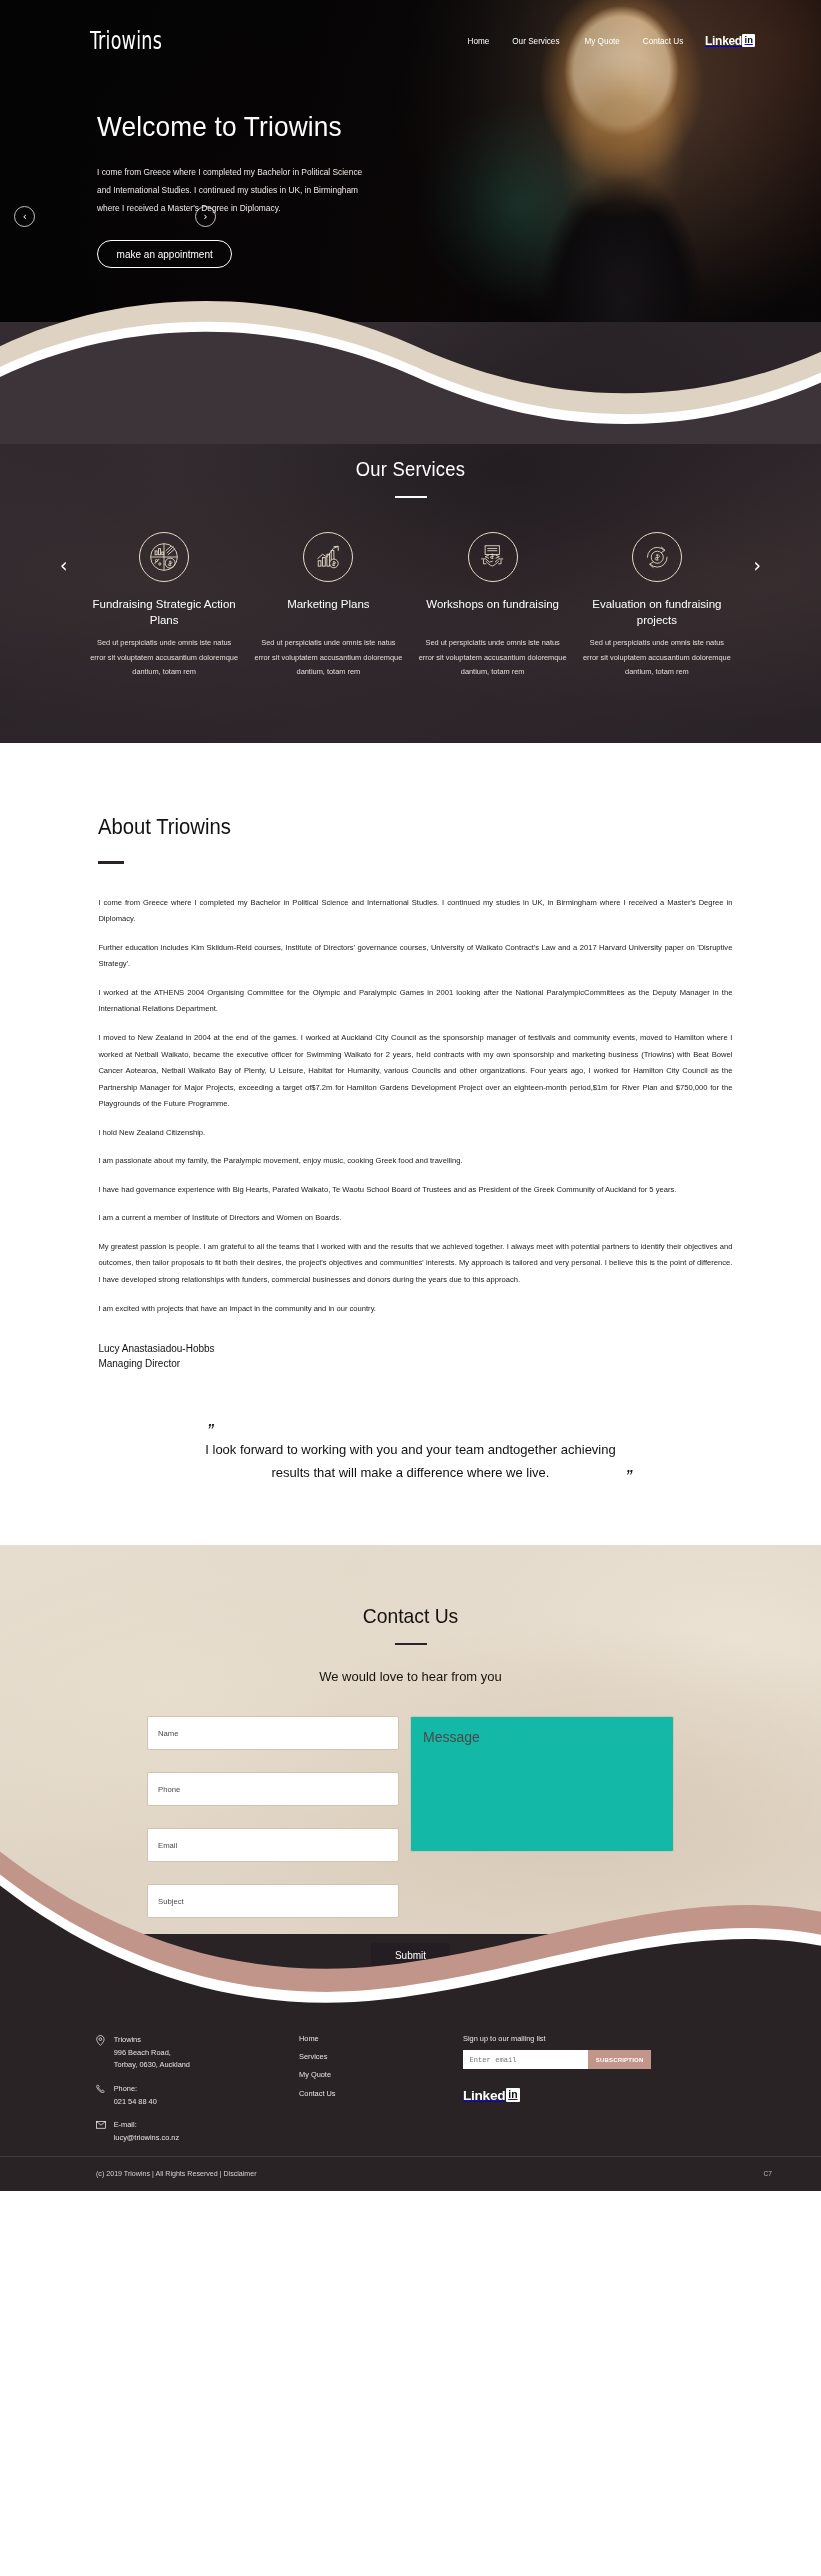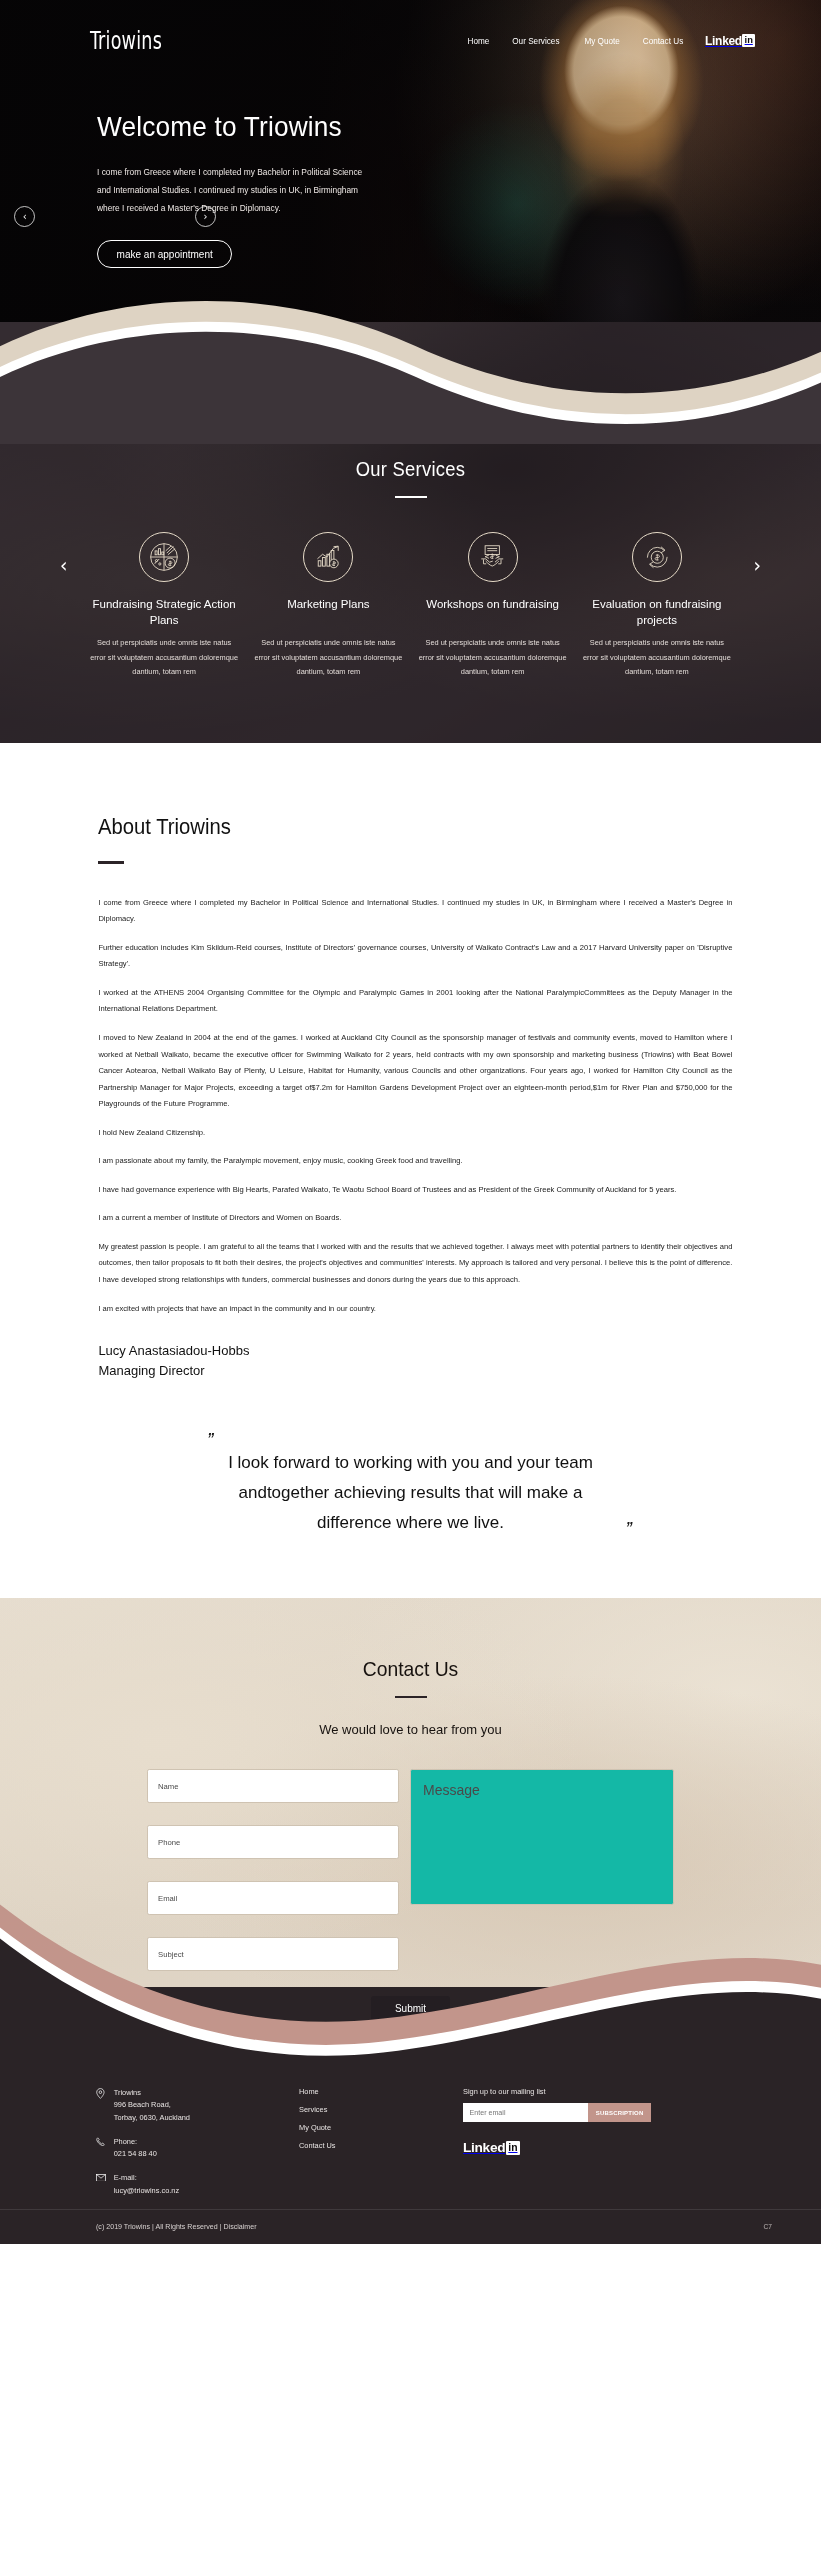--- a/index.html
+++ b/index.html
@@ -187,32 +187,32 @@
     transform: scaleX(.9); transform-origin:left center;
   }
   .about-rule { width:26px; height:2.7px; background:#2b2327; margin: 21px 0 31px; }
   .about p {
     font-size: 7.6px; color:#1a1a1a; line-height: 2.18; margin-bottom: 12px;
     font-family:"Liberation Sans Narrow","Liberation Sans",sans-serif;
     max-width: 634px; text-align: justify;
   }
   .sig { margin-top: 24px; }
   .sig div {
-    font-size: 13px; color:#111; line-height:1.5;
+    font-size: 10px; color:#111; line-height:1.5;
     font-family:"Liberation Sans Narrow","Liberation Sans",sans-serif;
   }
   .quote-wrap { padding: 50px 0 60px; text-align:center; }
   .quote-box { display:inline-block; position:relative; text-align:center; }
   .qmark {
     font-size: 14.2px; font-weight:700; color:#1a1a1a; font-style:italic;
     font-family:"Liberation Sans","DejaVu Sans",sans-serif;
   }
   .qmark.open { display:block; text-align:left; margin-left: 4.4px; margin-bottom: 2.2px; }
   .quote-text {
-    font-size: 17px; color:#111; line-height: 1.75; font-weight:400;
+    font-size: 13px; color:#111; line-height: 1.75; font-weight:400;
     font-family:"Liberation Sans Narrow","Liberation Sans",sans-serif;
     max-width: 416px;
   }
   .qmark.close { position:absolute; right:-14.2px; bottom: 2.2px; }
 
   
   .contact { position:relative; width:821px; height: 482px; overflow:hidden; }
   .contact-bg {
     position:absolute; inset:0;
     background:
@@ -261,21 +261,21 @@
   }
   .frow { display:flex; gap: 7.7px; margin-bottom: 11px; align-items:flex-start; }
   .ficon { width: 10px; flex:0 0 10px; padding-top:1.1px; color:#fff; }
   .ftext { color:#e8e4e3; font-size:7.4px; line-height:1.72; font-family:"Liberation Sans", sans-serif; }
   .flink { display:block; color:#e8e4e3; font-size:7.4px; text-decoration:none; margin-bottom: 9.3px;
            font-family:"Liberation Sans", sans-serif; }
   .news-sub { color:#e8e4e3; font-size:7.4px; margin-bottom: 7.7px; font-family:"Liberation Sans", sans-serif; }
   .news-row { display:flex; }
   .news-inp {
     width: 125px; height: 18.6px; background:#fff; border:none; padding: 0 6.6px;
-    font-size:7.1px; color:#555; font-family:Liberation Sans, sans-serif; outline:none;
+    font-size:7.1px; color:#555; font-family:Liberation Mono, monospace; outline:none;
   }
   .news-btn {
     background:#c2958b; color:#fff; border:none; padding: 0 7.7px; height:18.6px;
     font-size: 6px; font-weight:700; letter-spacing:0.2px; cursor:pointer;
     font-family:"Liberation Sans",sans-serif;
   }
   .footer-li { margin-top: 18.6px; display:inline-flex; align-items:center; }
   .footer-li .li-word { font-size: 13.7px; }
   .footer-li .li-box { width:14.2px; height:14.2px; font-size:10.4px; }
   .copybar {

